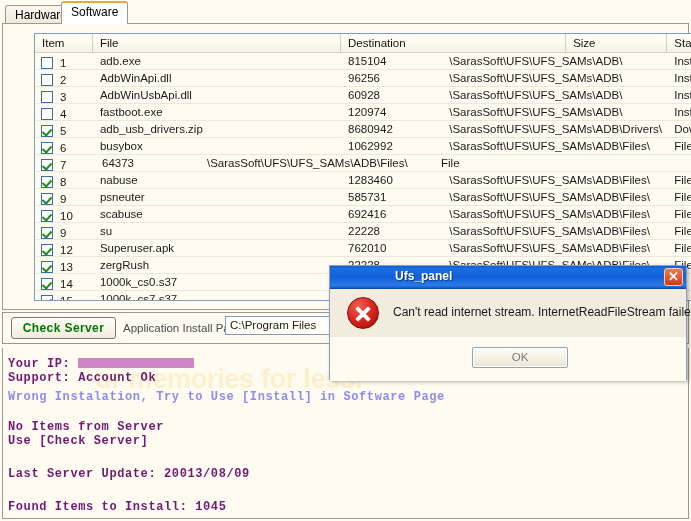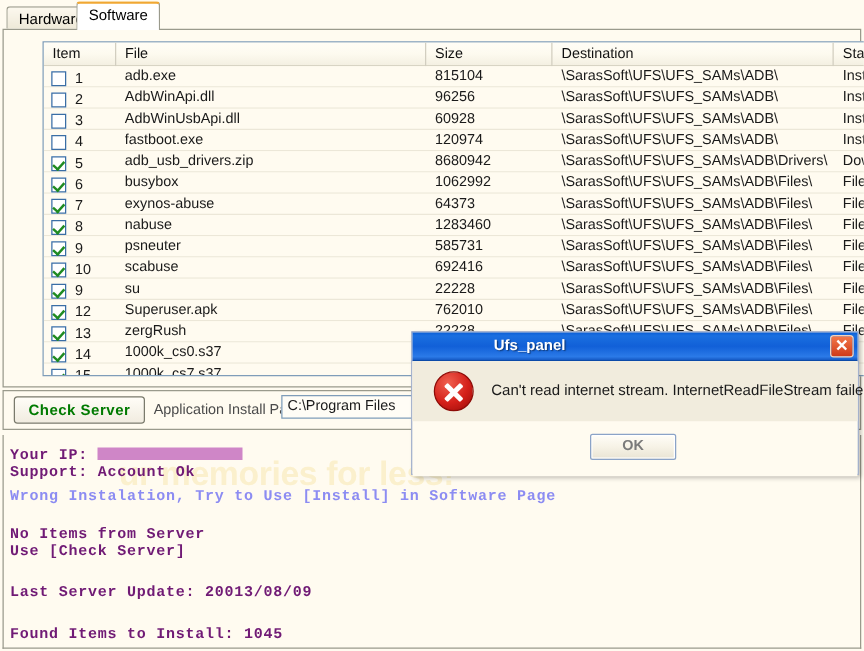--- a/index.html
+++ b/index.html
@@ -285,32 +285,31 @@
   .err-icon::after  { transform: rotate(-45deg); }
   .dlg-msg {
     position: absolute; left: 63px; top: 16px;
     font-size: 12px;
     color: #1a1a1a;
     font-family: "Liberation Sans", sans-serif;
     white-space: nowrap;
   }
   .dlg-ok {
     position: absolute; left: 142px; top: 58px;
-    width: 69px; height: 21px;
+    width: 96px; height: 21px;
     box-sizing: border-box;
     border: 1px solid #8ba3c7;
     border-radius: 2px;
     background: linear-gradient(to bottom,#fffdf7 0%, #f7f3e7 48%, #e9e4d4 100%);
     box-shadow: inset 0 0 0 1px #ffffff;
     font-size: 11.5px;
     color: #7a7a7a;
     text-align: center;
     line-height: 19px;
     font-family: "Liberation Sans", sans-serif;
-    font-weight: bold;
   }
 </style>
 </head>
 <body>
 
 <div id="root">
 
   <div class="tabstrip">
     <div class="tab inactive">
       <span>Hardware</span>
@@ -321,22 +320,22 @@
   </div>
 
   <div class="panel"></div>
 
   <div class="watermark2">ph</div>
 
   <div class="listview">
     <div class="lv-header">
       <div class="hcell w-item">Item</div>
       <div class="hcell w-file">File</div>
+      <div class="hcell w-dest">Destination</div>
       <div class="hcell w-size">Size</div>
-      <div class="hcell w-dest">Destination</div>
       <div class="hcell w-stat">Sta</div>
     </div>
     <div class="lv-body" id="lv-body">
         <div class="lv-row">
           <div class="cell c-item w-item">
             <span class="chk"></span>
             <span class="idx">1</span>
           </div>
           <div class="cell w-file">adb.exe</div>
           <div class="cell w-size">815104</div>
@@ -391,21 +390,20 @@
           <div class="cell w-file">busybox</div>
           <div class="cell w-size">1062992</div>
           <div class="cell w-dest">\SarasSoft\UFS\UFS_SAMs\ADB\Files\</div>
           <div class="cell w-stat">File</div>
         </div>
         <div class="lv-row">
           <div class="cell c-item w-item">
             <span class="chk checked"></span>
             <span class="idx">7</span>
           </div>
-          <div class="cell w-file">exynos-abuse</div>
           <div class="cell w-size">64373</div>
           <div class="cell w-dest">\SarasSoft\UFS\UFS_SAMs\ADB\Files\</div>
           <div class="cell w-stat">File</div>
         </div>
         <div class="lv-row">
           <div class="cell c-item w-item">
             <span class="chk checked"></span>
             <span class="idx">8</span>
           </div>
           <div class="cell w-file">nabuse</div>

